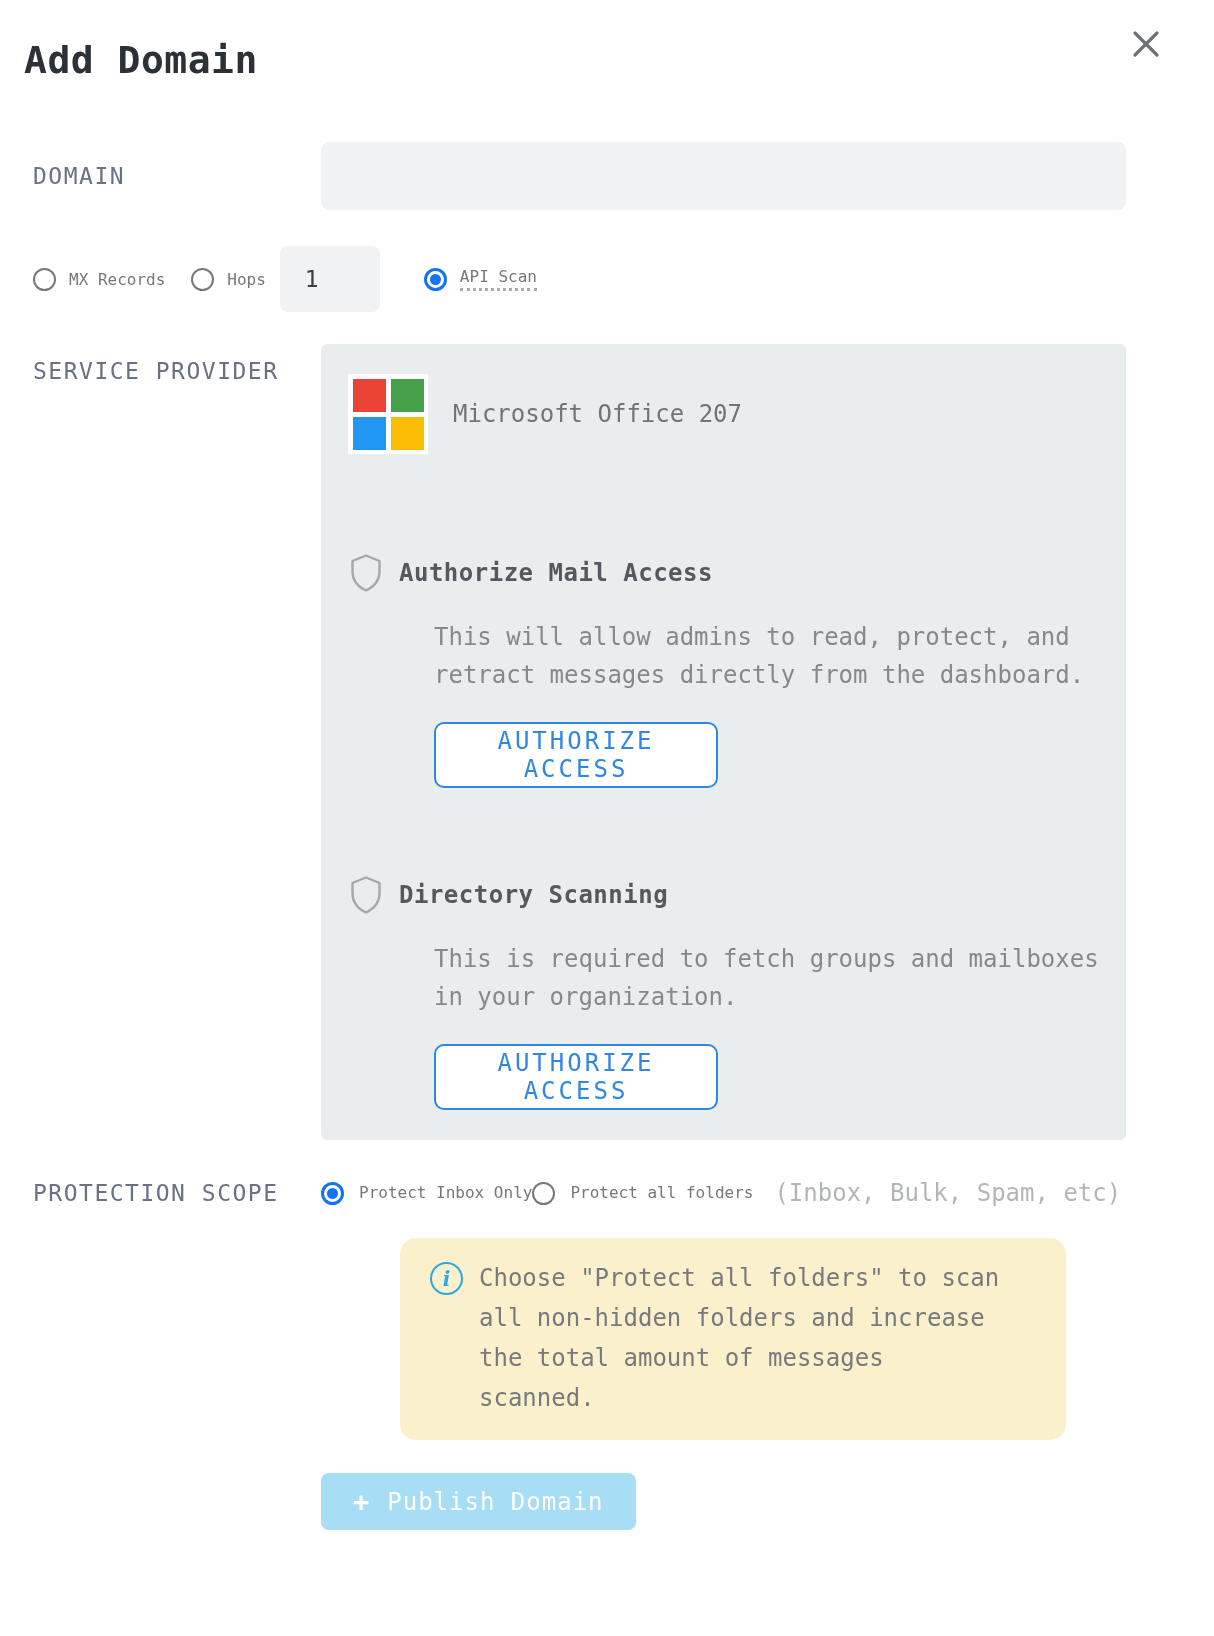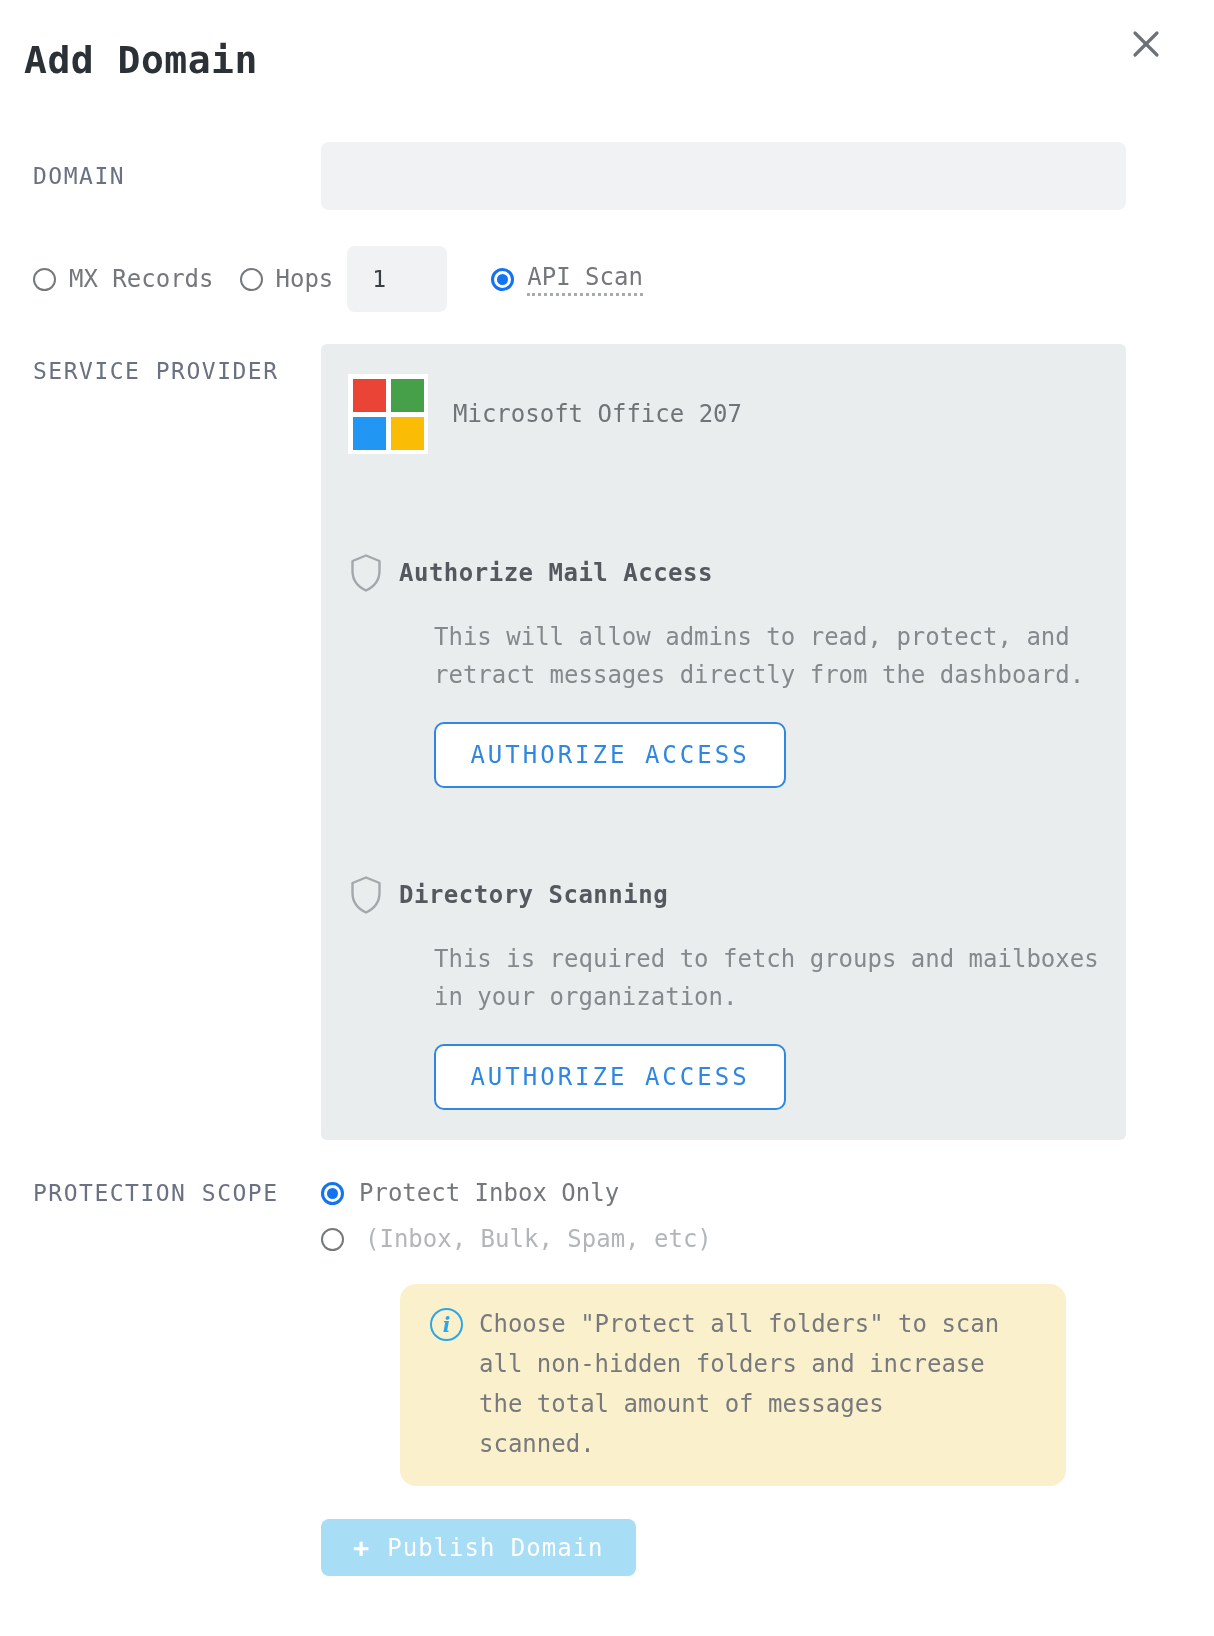--- a/index.html
+++ b/index.html
@@ -50,21 +50,21 @@
   .radio-option { display: flex; align-items: center; gap: 13px; cursor: pointer; }
   .radio {
     position: relative; width: 23px; height: 23px; flex-shrink: 0;
     border: 2px solid #75787c; border-radius: 50%; background: #fff;
   }
   .radio.checked { border: 3px solid #1373f0; }
   .radio.checked::after {
     content: ""; position: absolute; inset: 3px;
     background: #1373f0; border-radius: 50%;
   }
-  .radio-label { font-size: 24px; color: #74777b; white-space: nowrap; }
+  .radio-label { font-size: 16px; color: #74777b; white-space: nowrap; }
   .radio-label.underlined {
     border-bottom: 3px dotted #a6abaf; padding-bottom: 2px;
   }
   .opt-mx { margin-right: 26px; }
   .opt-hops { margin-right: 14px; }
   .hops-value {
     width: 100px; height: 66px;
     background: #f0f2f3; border-radius: 8px;
     display: flex; align-items: center; padding-left: 25px;
     font-size: 23px; color: #3a3f45;
@@ -92,29 +92,29 @@
   .auth-section + .auth-section { margin-top: 88px; }
   .auth-head { display: flex; align-items: center; gap: 16px; height: 38px; }
   .shield { flex-shrink: 0; margin-left: 1px; }
   .auth-title { font-size: 24px; font-weight: bold; color: #55595f; letter-spacing: 0.5px; }
   .auth-desc {
     margin: 26px 0 0 86px; width: 690px;
     font-size: 24px; line-height: 38px; color: #85888d;
   }
   .authorize-btn {
     display: block; margin: 28px 0 0 86px;
-    width: 352px; height: 66px;
+    width: 284px; height: 66px;
     background: #ffffff; border: 2px solid #2f87e2; border-radius: 10px;
     color: #2f87e2; font-family: inherit; font-size: 24px; letter-spacing: 3px;
     cursor: pointer;
   }
 
   
   .row-scope { margin-top: 36px; align-items: flex-start; }
-  .scope-options { display: flex; flex-direction: column; gap: 12px; }
+  .scope-options { display: flex; flex-direction: row; gap: 0; }
   .scope-option { display: flex; align-items: center; gap: 15px; line-height: 34px; }
   .scope-option .radio-label { color: #74777b; }
   .scope-note { font-size: 24px; color: #b3b6b9; margin-left: 6px; white-space: nowrap; }
 
   
   .info-box {
     margin: 28px 0 0 367px;
     width: 666px;
     background: #faf0cc; border-radius: 16px;
     padding: 20px 30px 22px 30px;
@@ -232,20 +232,21 @@
       <div class="form-label">PROTECTION SCOPE</div>
       <div class="scope-options">
 
         <label class="scope-option">
           <span class="radio checked"></span>
           <span class="radio-label">Protect Inbox Only</span>
         </label>
 
         <label class="scope-option">
           <span class="radio"></span>
+          <span class="radio-label">Protect all folders</span>
           <span class="scope-note">(Inbox, Bulk, Spam, etc)</span>
         </label>
 
       </div>
     </div>
 
     <div class="info-box">
       <span class="info-icon">i</span>
       <p class="info-text">Choose "Protect all folders" to scan all non-hidden folders and increase the total amount of messages scanned.</p>
     </div>

